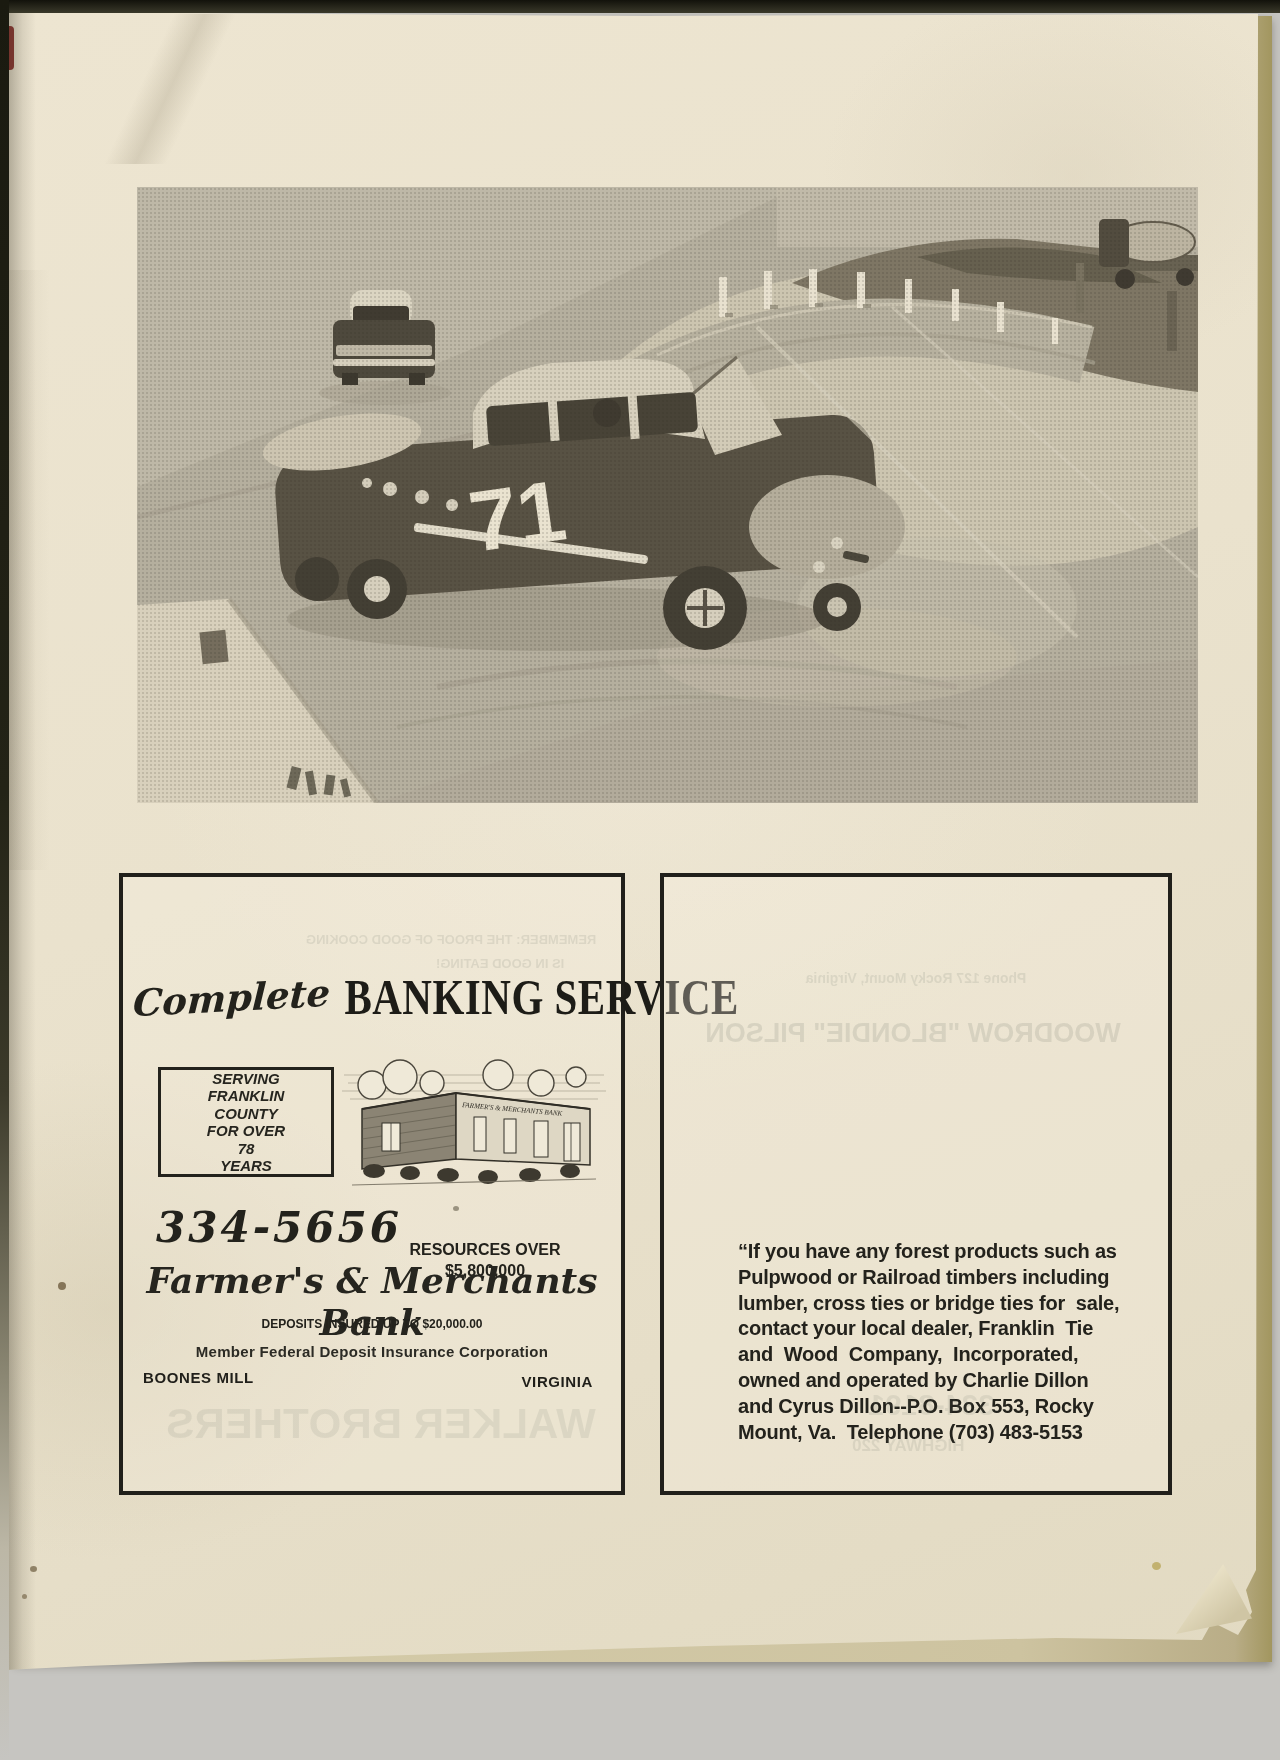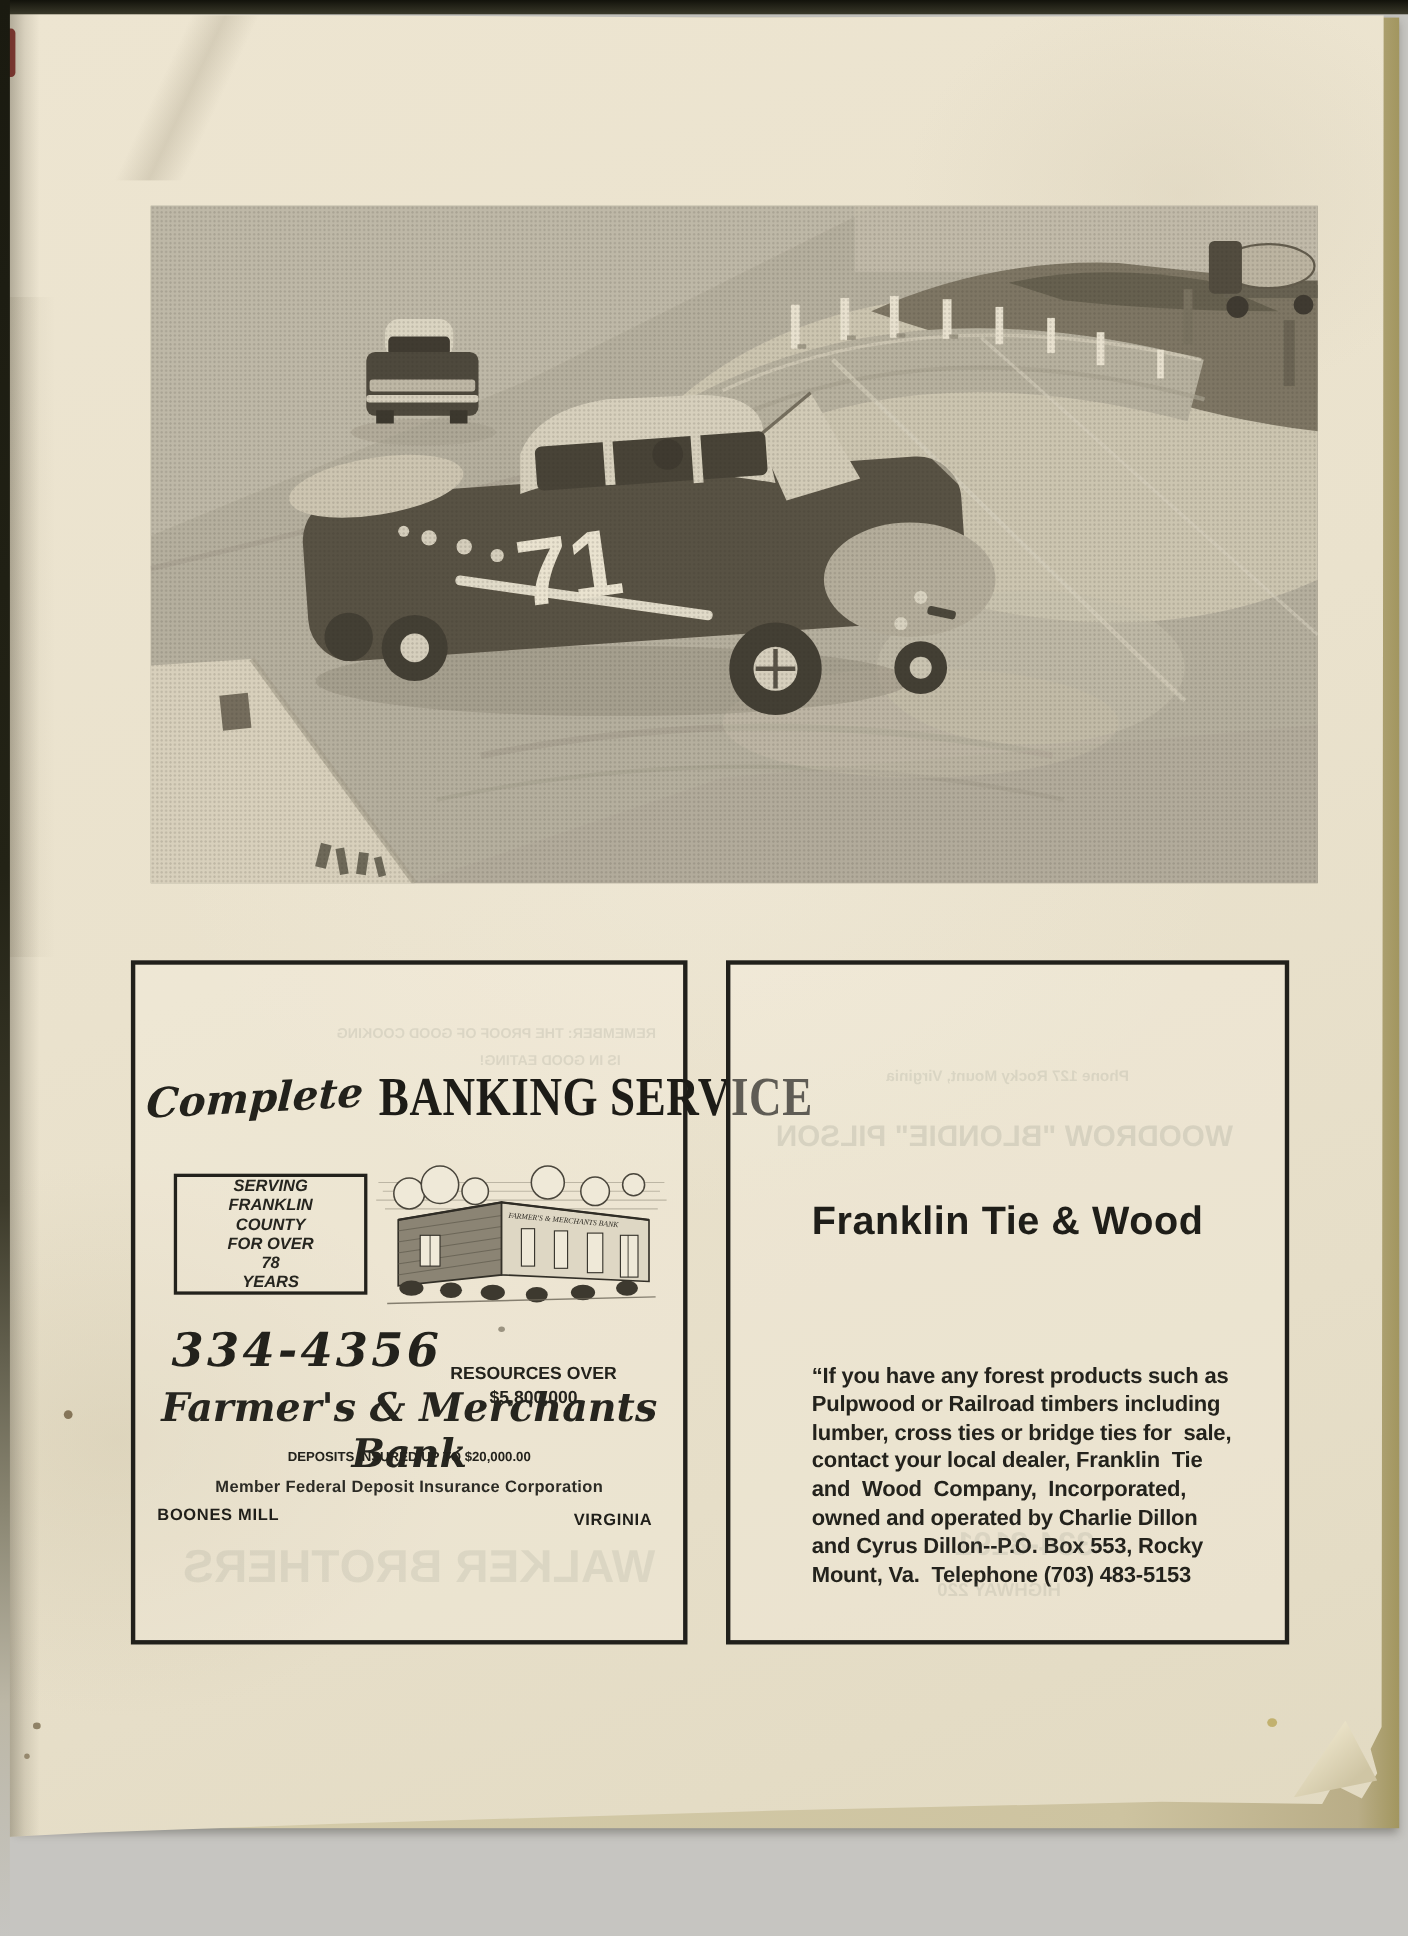--- a/index.html
+++ b/index.html
@@ -296,30 +296,29 @@
           <ellipse cx="110" cy="116" rx="11" ry="7"></ellipse>
             <ellipse cx="150" cy="118" rx="10" ry="7"></ellipse>
           <ellipse cx="192" cy="116" rx="11" ry="7"></ellipse>
             <ellipse cx="232" cy="112" rx="10" ry="7"></ellipse>
         </g>
         <line x1="14" y1="126" x2="258" y2="120" stroke="#6b6557" stroke-width="1.2" opacity="0.8"></line>
       </svg>
 
       <div class="resources">RESOURCES OVER
 $5,800,000</div>
-      <div class="phone">334-4356</div>
+      <div class="phone">334-5656</div>
       <div class="bank-name">Farmer's &amp; Merchants Bank</div>
       <div class="deposits">DEPOSITS INSURED UP TO $20,000.00</div>
       <div class="member">Member Federal Deposit Insurance Corporation</div>
       <div class="city">BOONES MILL</div>
       <div class="state">VIRGINIA</div>
     </div>
 
     <div class="adbox ad-right">
-      <div class="franklin-title">Franklin Tie &amp; Wood</div>
       <div class="franklin-body">“If you have any forest products such as
 Pulpwood or Railroad timbers including
 lumber, cross ties or bridge ties for  sale,
 contact your local dealer, Franklin  Tie
 and  Wood  Company,  Incorporated,
 owned and operated by Charlie Dillon
 and Cyrus Dillon--P.O. Box 553, Rocky
 Mount, Va.  Telephone (703) 483-5153</div>
     </div>
 

